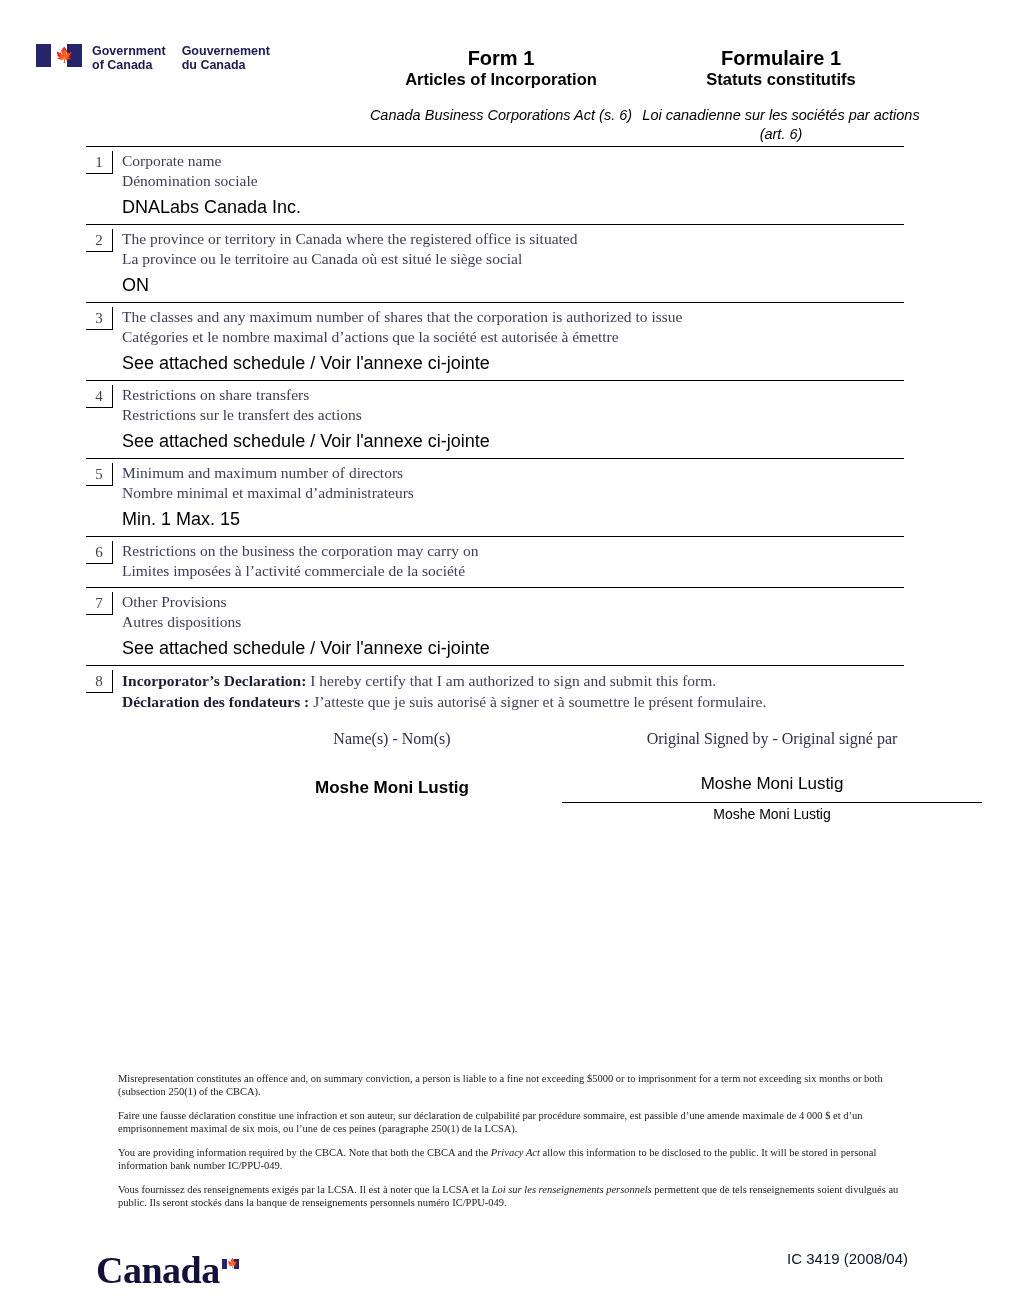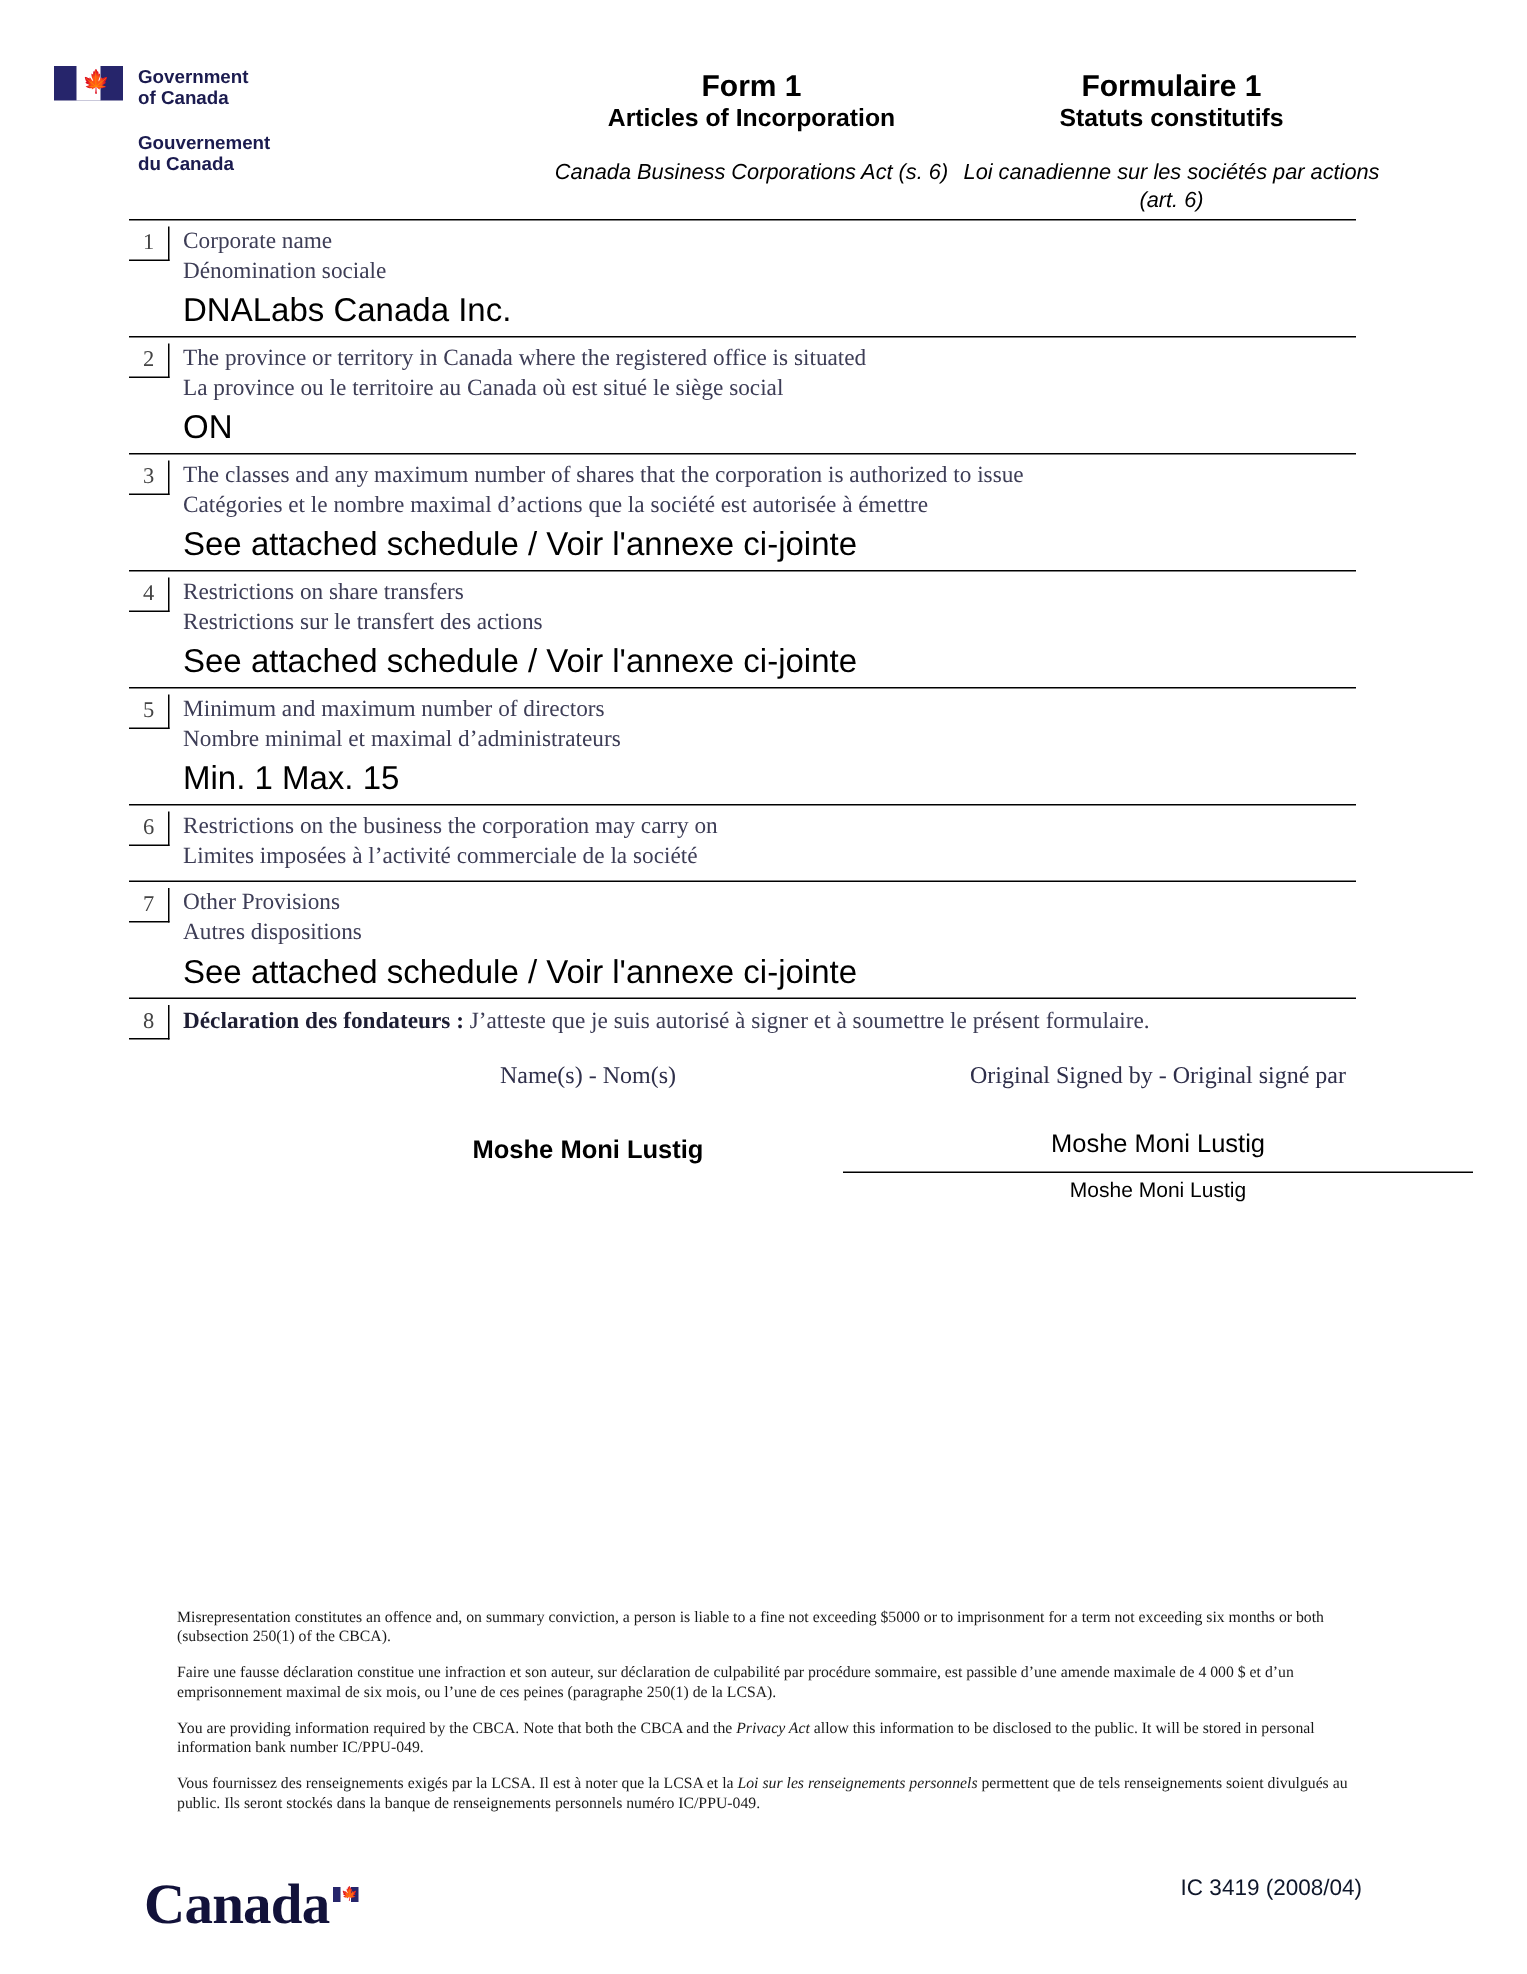--- a/index.html
+++ b/index.html
@@ -65,21 +65,20 @@
     text-align: center;
   }
   .gov-text {
     font-family: "Liberation Sans", sans-serif;
     font-size: 12.5px;
     line-height: 14px;
     color: #1b1b4f;
     font-weight: bold;
     display: flex;
     gap: 16px;
-    flex-direction: column;
   }
   .gov-text .col span { display: block; }
 
   .form-title-en, .form-title-fr {
     position: absolute;
     top: 12px;
     text-align: center;
     font-family: "Liberation Sans", sans-serif;
   }
   .form-title-en { left: 330px; width: 270px; }
@@ -127,21 +126,21 @@
     line-height: 22px;
     font-family: "Liberation Serif", serif;
   }
   .label-en, .label-fr {
     font-size: 15.5px;
     line-height: 20px;
     color: #3d3d56;
   }
   .value {
     font-family: "Liberation Sans", sans-serif;
-    font-size: 22px;
+    font-size: 18px;
     line-height: 22px;
     color: #000;
     margin-top: 5px;
   }
 
   .decl-label {
     font-size: 15.5px;
     line-height: 21px;
     color: #3d3d56;
   }
@@ -339,20 +338,23 @@
     <div class="field">
       <div class="num">7</div>
       <div class="label-en">Other Provisions</div>
       <div class="label-fr">Autres dispositions</div>
       <div class="value">See attached schedule / Voir l'annexe ci-jointe</div>
     </div>
 
     <div class="field">
       <div class="num">8</div>
       <div class="decl-label">
+        <b>Incorporator’s Declaration:</b><span> I hereby certify that I am authorized to sign and submit this form.</span>
+      </div>
+      <div class="decl-label">
         <b>Déclaration des fondateurs :</b><span> J’atteste que je suis autorisé à signer et à soumettre le présent formulaire.</span>
       </div>
 
       <div class="sign-area">
         <div class="sign-col-name">Name(s) - Nom(s)</div>
         <div class="sign-col-sig">Original Signed by - Original signé par</div>
         <div class="signer-name">Moshe Moni Lustig</div>
         <div class="sig-script">Moshe Moni Lustig</div>
         <div class="sig-line"></div>
         <div class="sig-printed">Moshe Moni Lustig</div>

